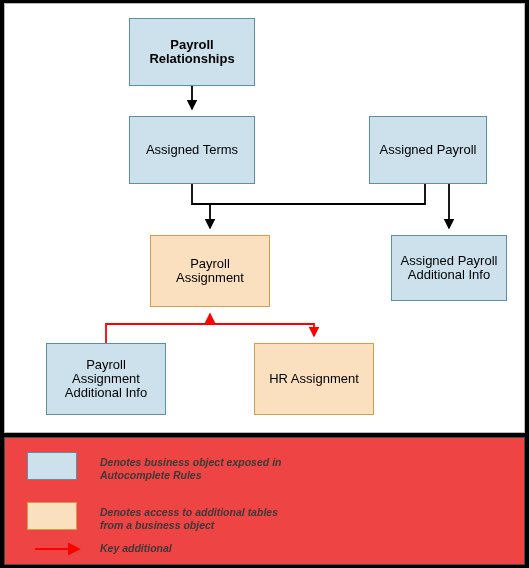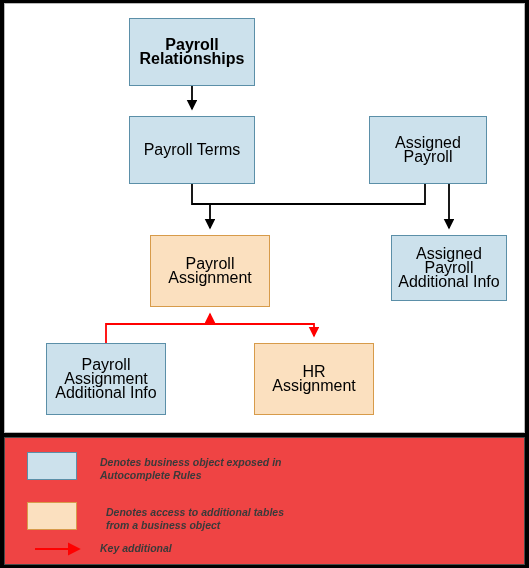--- a/index.html
+++ b/index.html
@@ -33,21 +33,21 @@
     border: 1px solid #b9b9b9;
     box-sizing: border-box;
   }
   .node {
     position: absolute;
     box-sizing: border-box;
     display: flex;
     align-items: center;
     justify-content: center;
     text-align: center;
-    font-size: 16px;
+    font-size: 13px;
     line-height: 14px;
     color: #000000;
     padding: 2px 4px;
   }
   .node.blue {
     background: #cce1ec;
     border: 1px solid #5b8fa8;
   }
   .node.orange {
     background: #fbe0bf;
@@ -112,21 +112,21 @@
     font-size: 10.5px;
     line-height: 13px;
     font-style: italic;
     font-weight: bold;
     color: #3a3a3a;
     white-space: pre-line;
   }
   #legend-row-1 .legend-swatch { left: 22px; top: 14px; width: 50px; height: 28px; }
   #legend-row-1 .legend-text   { left: 95px; top: 18px; width: 300px; }
   #legend-row-2 .legend-swatch { left: 22px; top: 64px; width: 50px; height: 28px; }
-  #legend-row-2 .legend-text   { left: 101px; top: 68px; width: 300px; }
+  #legend-row-2 .legend-text   { left: 95px; top: 68px; width: 300px; }
   #legend-row-3 .legend-text   { left: 95px; top: 104px; width: 300px; }
   #legend-arrow {
     position: absolute;
     left: 28px;
     top: 104px;
     width: 58px;
     height: 14px;
   }
 </style>
 </head>
@@ -170,21 +170,21 @@
         <path d="M205,320 L309,320 L309,332" stroke="#ff0000" stroke-width="1.8" fill="none" marker-end="url(#arrow-red)"></path>
       </g>
     </svg>
 
     <div class="node blue bold" id="node-payroll-relationships">
       <span class="lbl">Payroll
 Relationships</span>
     </div>
 
     <div class="node blue" id="node-payroll-terms">
-      <span class="lbl">Payroll Terms</span>
+      <span class="lbl">Assigned Terms</span>
     </div>
 
     <div class="node blue" id="node-assigned-payroll">
       <span class="lbl">Assigned Payroll</span>
     </div>
 
     <div class="node orange" id="node-payroll-assignment">
       <span class="lbl">Payroll Assignment</span>
     </div>
 

